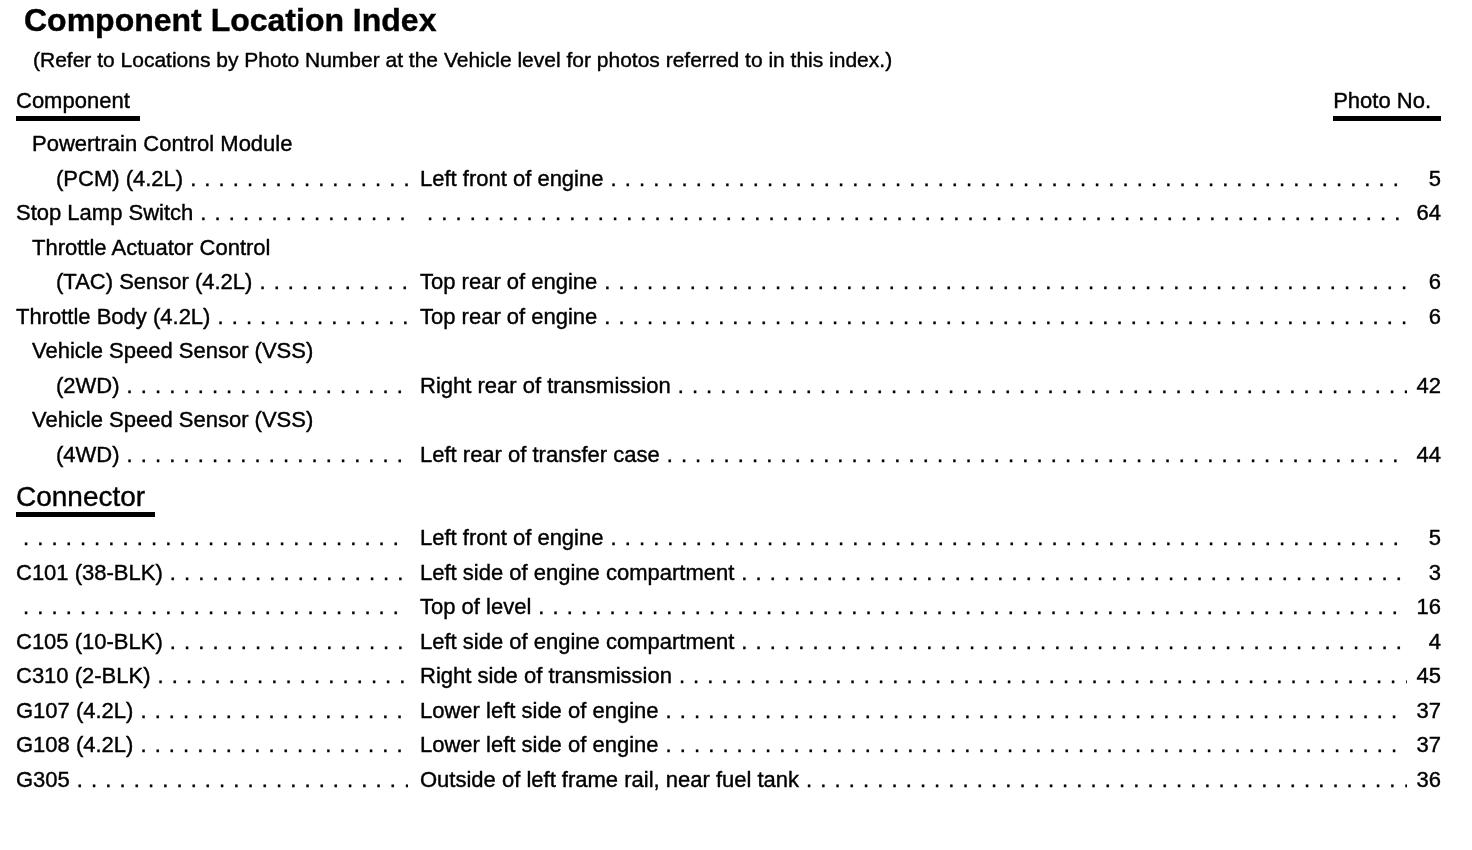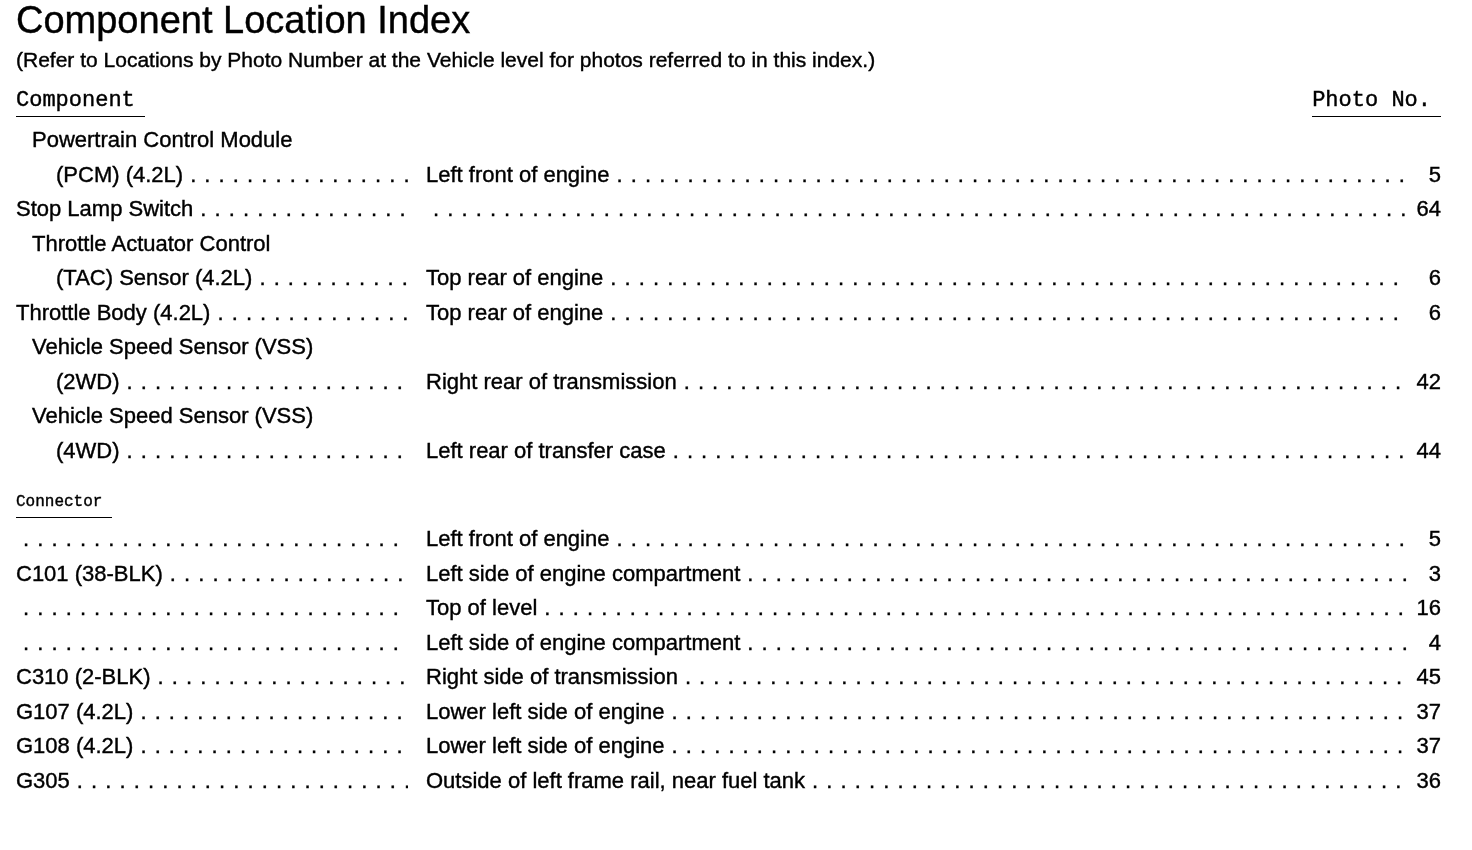--- a/index.html
+++ b/index.html
@@ -7,62 +7,63 @@
   body {
     width: 1472px;
     height: 850px;
     overflow: hidden;
     font-family: "Liberation Sans", sans-serif;
     color: #000000;
     padding: 2px 31px 0 16px;
     -webkit-text-stroke: 0.4px #000000;
   }
   .title {
-    font-size: 38px;
+    font-size: 32px;
     line-height: 36px;
-    font-weight: normal;
+    font-weight: bold;
+    margin-left: 8px;
   }
   .subtitle {
     font-size: 21px;
     line-height: 28px;
     margin-top: 8px;
+    margin-left: 17px;
   }
   .colheader {
     display: flex;
     justify-content: space-between;
     align-items: flex-end;
     margin-top: 14px;
     font-size: 22px;
     line-height: 26px;
   }
   .underline {
     display: inline-block;
-    border-bottom: 1px solid #000000;
+    border-bottom: 5px solid #000000;
     padding: 0 10px 2px 0;
-    font-family: Liberation Mono, monospace;
   }
   #sections { margin-top: 6px; }
   .section-heading {
-    font-size: 16px;
+    font-size: 28px;
     line-height: 26px;
-    margin-top: 20px;
+    margin-top: 12px;
     margin-bottom: 4px;
   }
   .row-line, .pre-line {
     display: flex;
     font-size: 22px;
     line-height: 34.5px;
     white-space: nowrap;
   }
   .pre-line { display: block; margin-left: 16px; }
   .name-col {
     width: 392px;
     flex: none;
     display: flex;
-    margin-right: 18px;
+    margin-right: 12px;
   }
   .loc-col {
     flex: 1 1 auto;
     display: flex;
     min-width: 0;
     align-items: center;
   }
   .name, .loc { flex: none; white-space: nowrap; }
   .name.indented { padding-left: 40px; }
   .dots {
@@ -206,20 +207,21 @@
           <div class="loc-col">
             <span class="loc">Top of level</span>
             <span class="dots">. . . . . . . . . . . . . . . . . . . . . . . . . . . . . . . . . . . . . . . . . . . . . . . . . . . . . . . . . . . . . . . . . . . . . . . . . . . . . . . . . . . . . . . . . . . . . . . . . . . . . . . . . . . . . . . . . . . . . . . . . . . . . . . . . . . . . . . . . . . . </span>
           </div>
           <div class="photo">16</div>
         </div>
       </div>
       <div class="row">
         <div class="row-line">
           <div class="name-col">
+            <span class="name">C105 (10-BLK)</span>
             <span class="dots">. . . . . . . . . . . . . . . . . . . . . . . . . . . . . . . . . . . . . . . . . . . . . . . . . . . . . . . . . . . . . . . . . . . . . . . . . . . . . . . . . . . . . . . . . . . . . . . . . . . . . . . . . . . . . . . . . . . . . . . . . . . . . . . . . . . . . . . . . . . . </span>
           </div>
           <div class="loc-col">
             <span class="loc">Left side of engine compartment</span>
             <span class="dots">. . . . . . . . . . . . . . . . . . . . . . . . . . . . . . . . . . . . . . . . . . . . . . . . . . . . . . . . . . . . . . . . . . . . . . . . . . . . . . . . . . . . . . . . . . . . . . . . . . . . . . . . . . . . . . . . . . . . . . . . . . . . . . . . . . . . . . . . . . . . </span>
           </div>
           <div class="photo">4</div>
         </div>
       </div>
       <div class="row">

